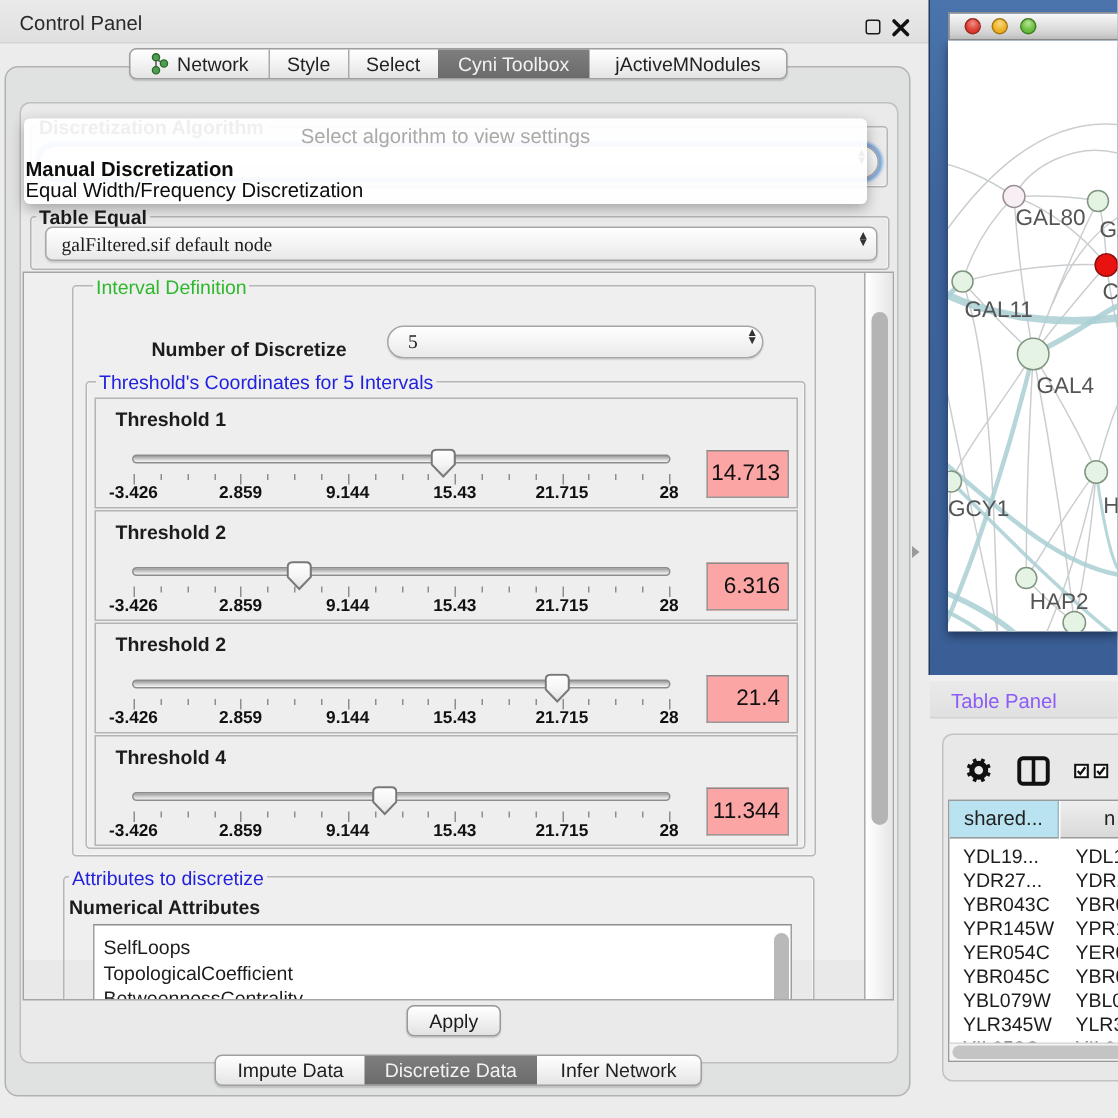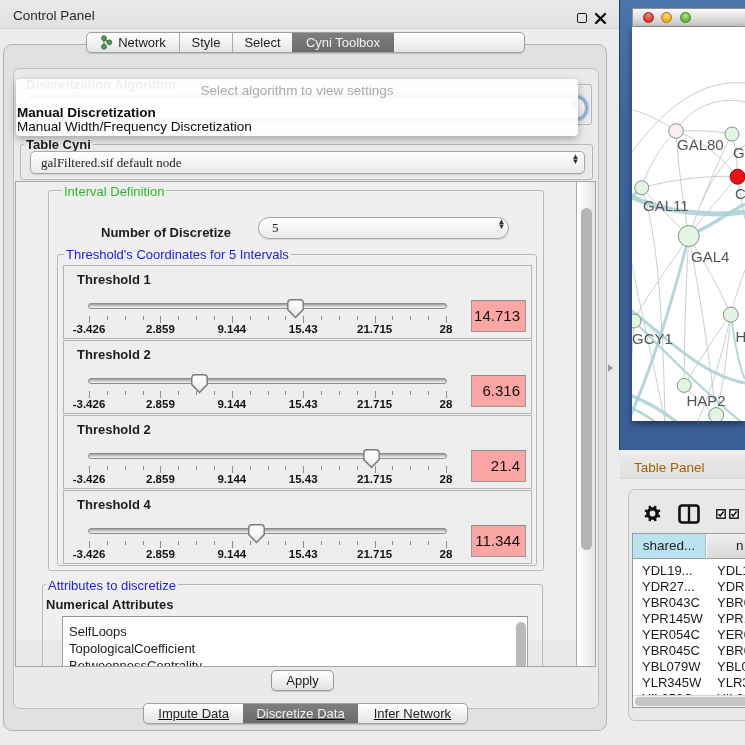--- a/index.html
+++ b/index.html
@@ -34,27 +34,28 @@
         <path d="M4 3.5 V11.5 M4.5 4.5 L9 7.5" stroke="#6d6d6d" stroke-width="1.2" fill="none"></path>
         <circle cx="4" cy="3.2" r="2.4" fill="#4da04d" stroke="#2d682d" stroke-width="0.9"></circle>
         <circle cx="9.3" cy="7.3" r="2.4" fill="#4da04d" stroke="#2d682d" stroke-width="0.9"></circle>
         <circle cx="4" cy="11.8" r="2.4" fill="#4da04d" stroke="#2d682d" stroke-width="0.9"></circle>
       </svg>Network</div>
 <div class="segsep"></div>
     <div class="seg" style="width:52px;">Style</div>
 <div class="segsep"></div>
     <div class="seg" style="width:59px;">Select</div>
 <div class="seg dark" style="width:102px;">Cyni Toolbox</div>
+<div class="seg" style="width:131px;border-radius:0 4px 4px 0;">jActiveMNodules</div>
 </div>
 <div class="grp" style="left:20px;top:84px;width:572px;height:41px;"></div>
 <div class="gtitle b13" style="left:24px;top:77px;">Discretization Algorithm</div>
 <div class="combo" style="left:26px;top:97px;width:560px;height:22px;border-radius:11px;box-shadow:0 0 2px 2.5px rgba(96,151,216,.8);"></div>
 <div class="arrows" style="left:570px;top:99px;">▲<br>▼</div>
 <div class="grp" style="left:20px;top:144px;width:573px;height:36px;"></div>
-<div class="gtitle b13" style="left:24px;top:137px;">Table Cyni</div>
+<div class="gtitle b13" style="left:24px;top:137px;">Table Equal</div>
 <div class="combo t13" style="left:30px;top:151px;width:555px;height:23px;border-radius:5px;line-height:21px;padding-left:10px;">galFiltered.sif default node</div>
 <div class="arrows" style="left:571px;top:154px;">▲<br>▼</div>
 <div class="abs" style="left:15px;top:181px;width:581px;height:486px;border:1px solid #a5a5a5;background:#efefef;overflow:hidden;">
 <div class="abs" style="left:0;top:458px;width:561px;height:200px;background:#e9e9e9;"></div>
 <div class="grp" style="left:32px;top:8px;width:496px;height:381px;"></div>
 <div class="gtitle" style="left:46px;top:2px;color:#2eb82e;background:#efefef;">Interval Definition</div>
 <div class="abs b13" style="left:85px;top:43px;">Number of Discretize</div>
 <div class="combo t13" style="left:242px;top:35px;width:251px;height:22px;border-radius:11px;line-height:20px;padding-left:13px;">5</div>
 <div class="arrows" style="left:481px;top:37px;">▲<br>▼</div>
 <div class="grp" style="left:41px;top:72px;width:480px;height:312px;"></div>
@@ -227,21 +228,21 @@
 <div class="gtitle" style="left:30px;top:396px;color:#2222dd;background:#efefef;">Attributes to discretize</div>
 <div class="abs b13" style="left:30px;top:415px;">Numerical Attributes</div>
 <div class="abs" style="left:46px;top:434px;width:466px;height:90px;background:#fff;border:1px solid #a0a0a0;border-top-color:#8e8e8e;overflow:hidden;">
 <div class="t13" style="padding:6px 0 0 6px;line-height:17.2px;">SelfLoops<br>TopologicalCoefficient<br>BetweennessCentrality<br>NeighborhoodConnectivity</div>
 <div class="abs" style="right:1px;top:5px;width:10px;height:120px;background:#b9b9b9;border-radius:5px;"></div>
 </div>
 <div class="abs" style="left:560px;top:0;width:20px;height:486px;background:linear-gradient(90deg,#ffffff,#f4f4f4 45%,#e3e3e3);border-left:1px solid #ababab;"></div>
 <div class="abs" style="left:564.5px;top:26px;width:11px;height:342px;background:#b4b4b4;border-radius:5.5px;"></div>
 </div>
 <div class="abs" style="left:271px;top:670px;width:63px;height:21px;background:linear-gradient(#ffffff,#f0f0f0 55%,#e2e2e2);border:1px solid #989898;border-radius:5px;text-align:center;font-size:13px;color:#1c1c1c;line-height:19px;box-shadow:0 1px 1px rgba(0,0,0,.15);">Apply</div>
-<div class="segbar" style="left:143px;top:703px;width:325px;height:21px;text-decoration:underline;">
+<div class="segbar" style="left:143px;top:703px;width:325px;height:21px;">
 <div class="seg" style="width:100px;border-radius:4px 0 0 4px;">Impute Data</div>
 <div class="seg dark" style="width:115px;">Discretize Data</div>
 <div class="seg" style="width:110px;border-radius:0 4px 4px 0;">Infer Network</div>
 </div>
 <div class="abs" style="left:608px;top:364px;width:0;height:0;border-top:4px solid transparent;border-bottom:4px solid transparent;border-left:5px solid #9a9a9a;"></div>
 <div class="abs" style="left:619px;top:0;width:126px;height:450px;background:linear-gradient(#4a74ab,#3d639b 30%,#3a5f96);border-left:1.5px solid #23395c;"></div>
 <div class="abs" style="left:632px;top:8px;width:113px;height:19px;background:linear-gradient(#f9f9f9,#d6d6d6 70%,#c3c3c3);border:1px solid #8f8f8f;border-right:none;"></div>
 <div class="abs" style="left:642.5px;top:12px;width:11px;height:11px;border-radius:50%;background:radial-gradient(circle at 50% 30%,#f08f86,#dc3c32 60%,#dc3c32);border:1px solid #9c241d;"></div>
 <div class="abs" style="left:660.5px;top:12px;width:11px;height:11px;border-radius:50%;background:radial-gradient(circle at 50% 30%,#f7d981,#eeb024 60%,#eeb024);border:1px solid #a67711;"></div>
 <div class="abs" style="left:679.5px;top:12px;width:11px;height:11px;border-radius:50%;background:radial-gradient(circle at 50% 30%,#b5e393,#67bd3c 60%,#67bd3c);border:1px solid #3e7d20;"></div>
@@ -300,21 +301,21 @@
 <text x="103" y="172">C</text>
 <text x="11" y="184">GAL11</text>
 <text x="59" y="235">GAL4</text>
 <text x="0" y="317">GCY1</text>
 <text x="103.5" y="315">H</text>
 <text x="54.5" y="379">HAP2</text>
 </g>
   </svg>
 <div class="abs" style="left:620px;top:450px;width:125px;height:4px;background:#f0f0f0;"></div>
 <div class="abs" style="left:620px;top:454px;width:125px;height:25px;background:linear-gradient(#eaeaea,#e0e0e0);border-bottom:1px solid #d2d2d2;"></div>
-<div class="abs" style="left:634px;top:460px;font-size:13.5px;color:#a16207;">Table Panel</div>
+<div class="abs" style="left:634px;top:460px;font-size:13.5px;color:#8b5cf6;">Table Panel</div>
 <div class="abs" style="left:628px;top:489px;width:130px;height:232px;background:#e8e8e8;border:1px solid #c2c2c2;border-radius:7px;"></div>
 <svg class="abs" style="left:644px;top:505px;" width="17" height="17" viewBox="0 0 17 17">
     <g stroke="#101010" stroke-width="2.5">
       <circle cx="8.5" cy="8.5" r="4.6" fill="none" stroke-width="3.4"></circle>
       <g stroke-linecap="butt">
 <line x1="12.93" y1="10.34" x2="15.98" y2="11.60"></line>
 <line x1="10.34" y1="12.93" x2="11.60" y2="15.98"></line>
 <line x1="6.66" y1="12.93" x2="5.40" y2="15.98"></line>
 <line x1="4.07" y1="10.34" x2="1.02" y2="11.60"></line>
 <line x1="4.07" y1="6.66" x2="1.02" y2="5.40"></line>
@@ -356,12 +357,12 @@
 <div class="abs t13" style="left:9px;top:141.2px;text-align:center;">YLR345W</div>
 <div class="abs t13" style="left:84px;top:141.2px;">YLR3</div>
 <div class="abs t13" style="left:9px;top:157.2px;">YIL052C</div>
 <div class="abs t13" style="left:84px;top:157.2px;">YIL0</div>
 <div class="abs" style="left:0;top:161px;width:121px;height:12px;background:#f4f4f4;border-top:1px solid #d8d8d8;"></div>
 <div class="abs" style="left:2px;top:162.5px;width:119px;height:9px;background:#c4c4c4;border-radius:4.5px;"></div>
 </div>
 <div class="abs" style="left:16px;top:79px;width:562px;height:57px;background:rgba(255,255,255,0.93);border-radius:4px;box-shadow:0 3px 9px rgba(0,0,0,0.3);"></div>
 <div class="abs" style="left:16px;top:83px;width:562px;text-align:center;font-size:13.5px;color:#a9a9a9;">Select algorithm to view settings</div>
 <div class="abs" style="left:17px;top:104.5px;font-size:13.5px;font-weight:bold;color:#0c0c0c;">Manual Discretization</div>
-<div class="abs" style="left:17px;top:118.5px;font-size:13.5px;color:#0c0c0c;">Manual Width/Frequency Discretization</div>
+<div class="abs" style="left:17px;top:118.5px;font-size:13.5px;color:#0c0c0c;">Equal Width/Frequency Discretization</div>
 </body></html>

